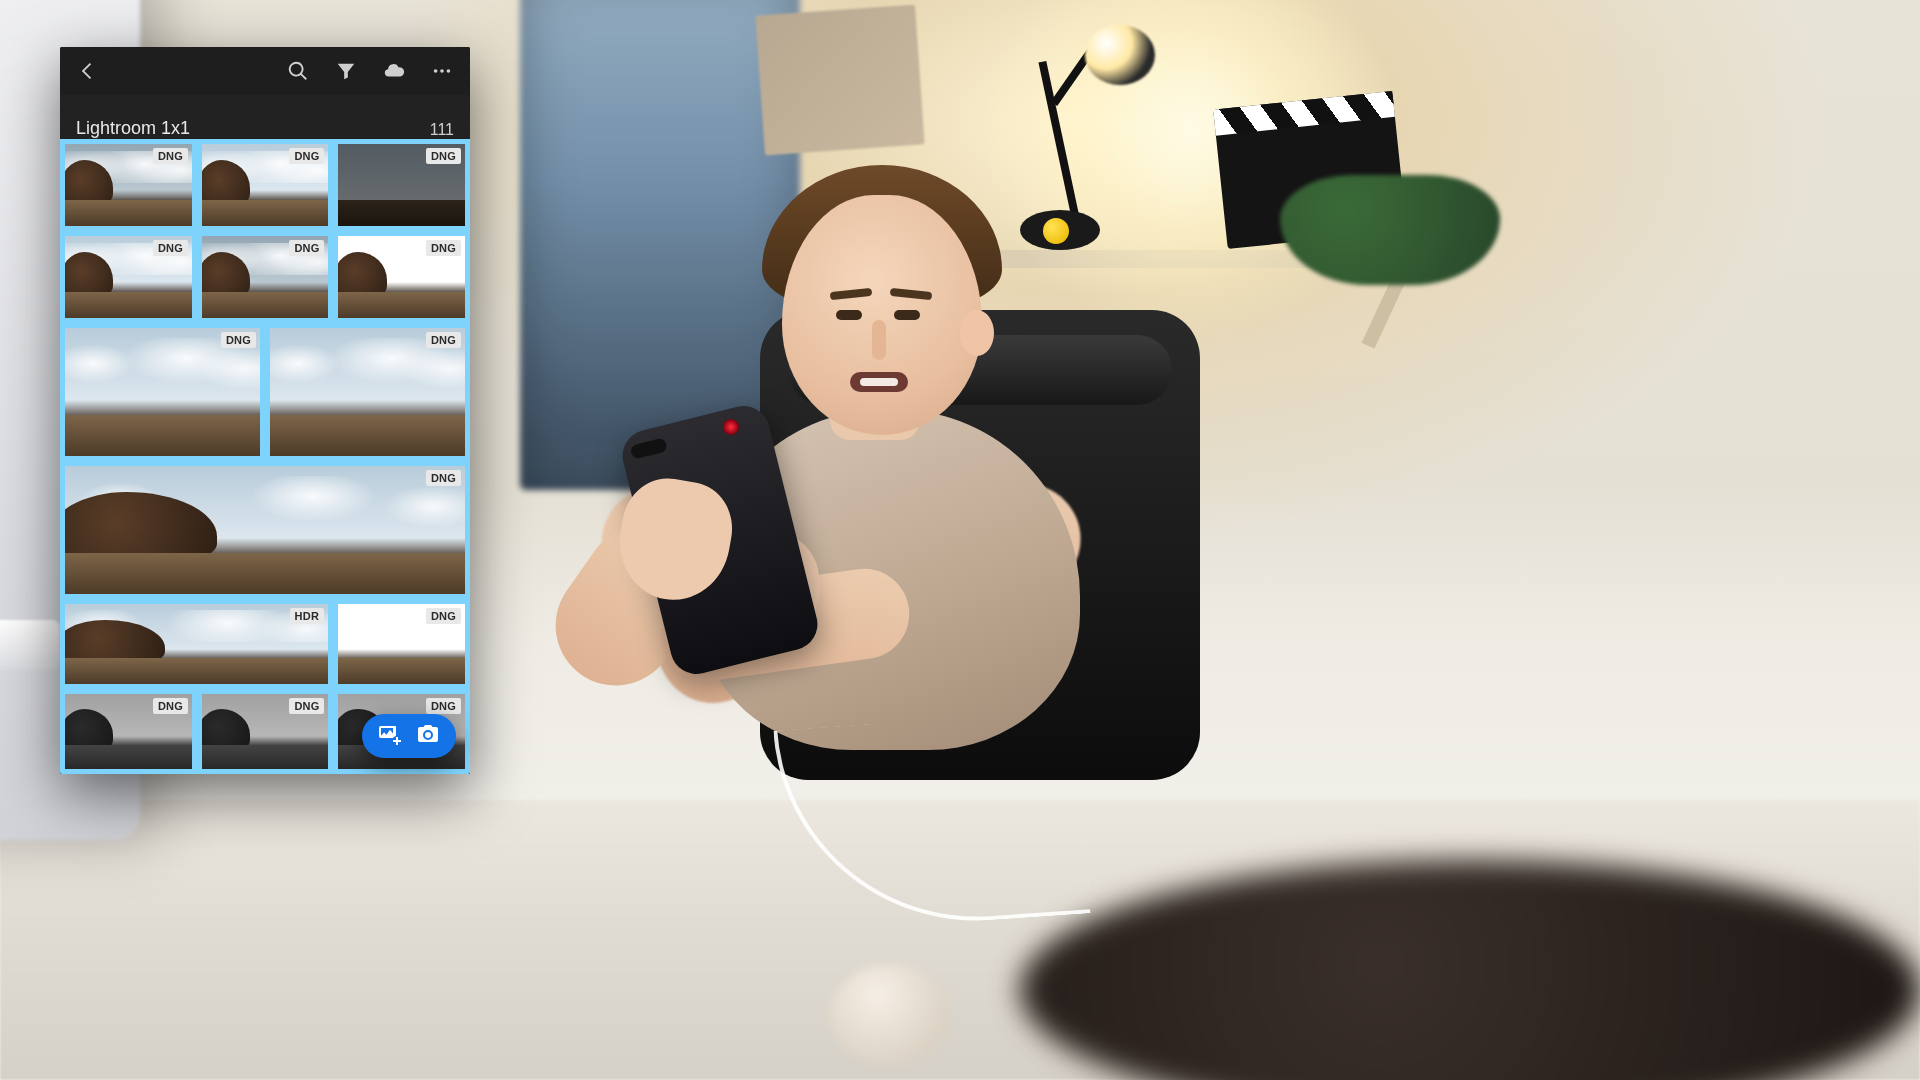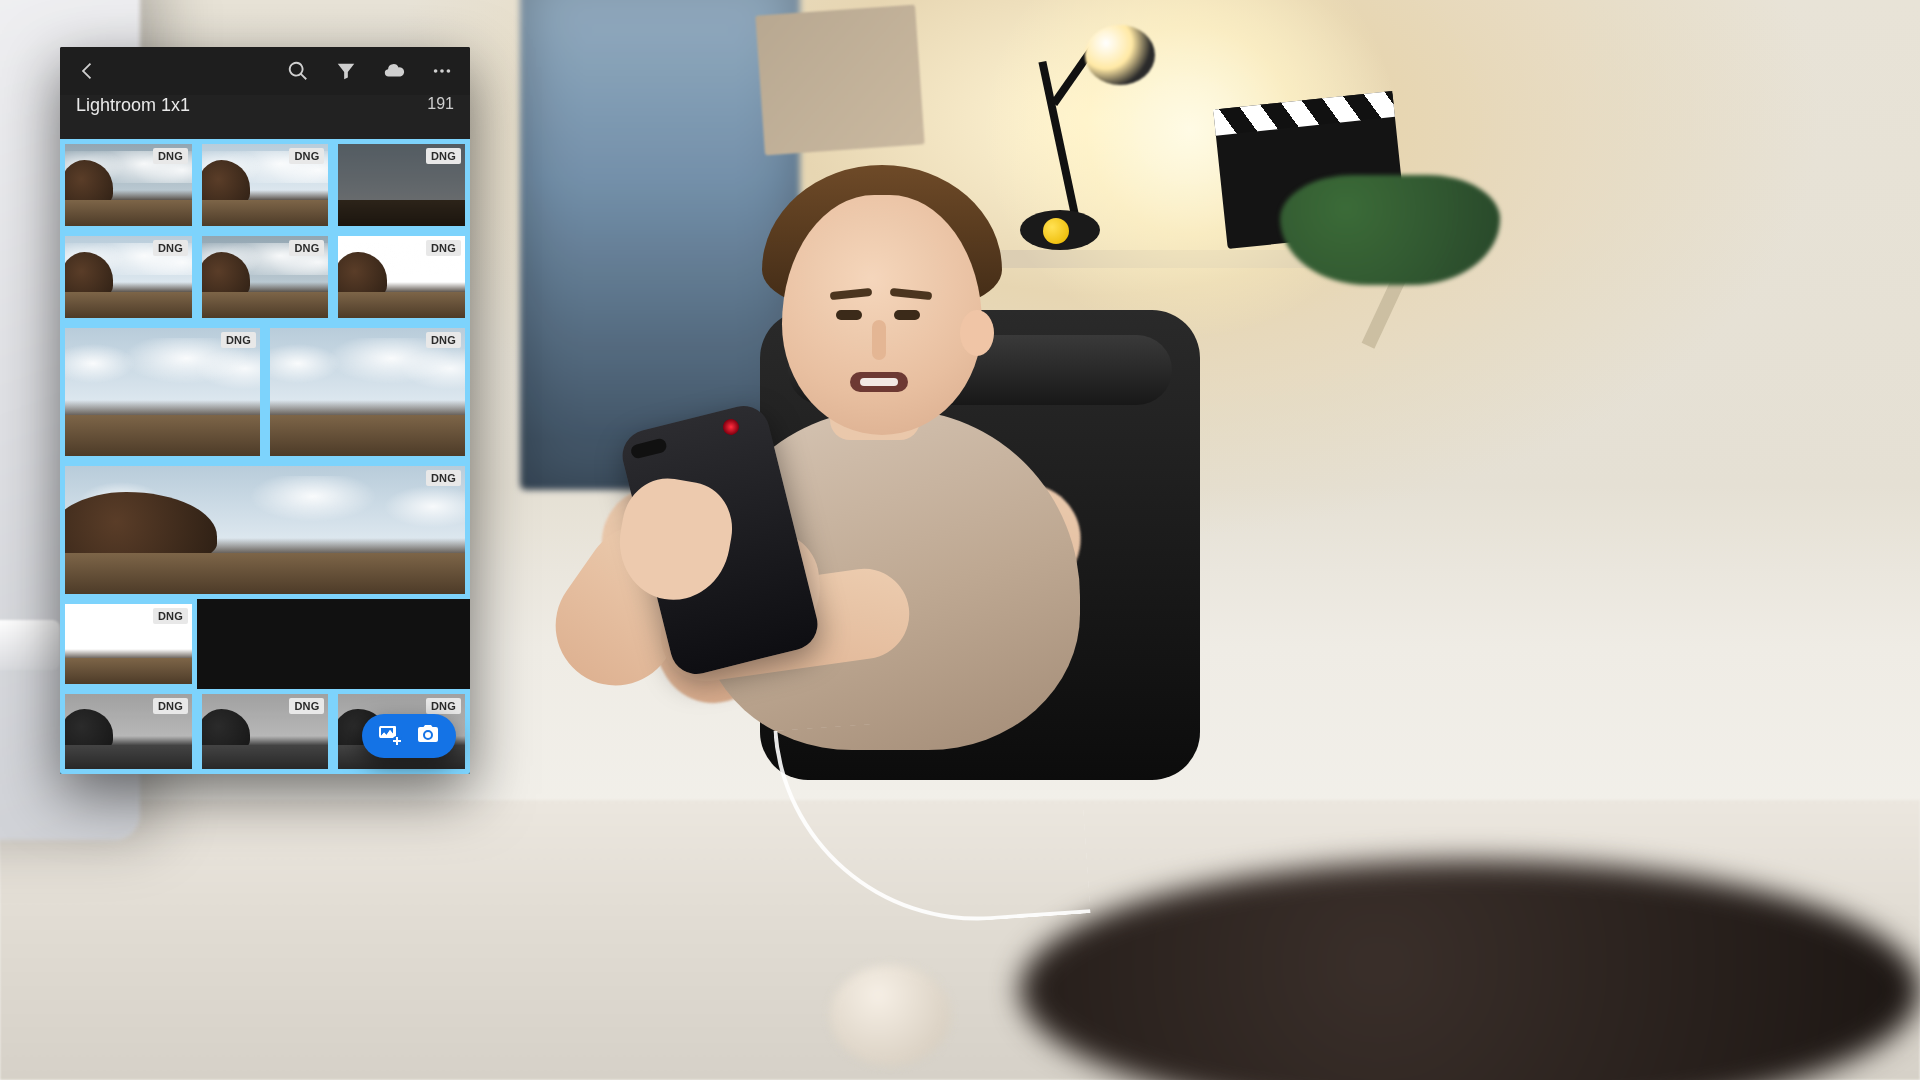--- a/index.html
+++ b/index.html
@@ -132,21 +132,21 @@
     background:#1e1e1e;
   }
   .lr-header .icons{display:flex;gap:4px;}
   .hbtn{
     width:44px;height:44px;display:flex;align-items:center;justify-content:center;
     color:#cfcfcf;
   }
   .hbtn svg{width:22px;height:22px;fill:currentColor;}
   .lr-subheader{
     height:44px;
-    display:flex;align-items:flex-start;justify-content:space-between;
+    display:flex;align-items:flex-end;justify-content:space-between;
     padding:0 16px;
     background:#222;
     font-size:18px;
     color:#e9e9e9;
   }
   .lr-subheader .count{color:#cfcfcf;font-size:16px;}
 
   .grid{
     position:relative;
     height:calc(100% - 92px);
@@ -282,21 +282,21 @@
             <circle cx="5" cy="12" r="2"></circle>
             <circle cx="12" cy="12" r="2"></circle>
             <circle cx="19" cy="12" r="2"></circle>
           </svg>
       </div>
     </div>
   </div>
 
   <div class="lr-subheader">
     <span>Lightroom 1x1</span>
-    <span class="count">191</span>
+    <span class="count">111</span>
   </div>
 
   <div class="grid">
 
     <div class="row" style="height:92px">
       <div class="cell" style="width:33.4%">
         <div class="landscape">
             <div class="sky dim"></div>
             <div class="clouds"></div>
             <div class="treeline"></div>
@@ -385,20 +385,30 @@
             <div class="clouds"></div>
             <div class="treeline"></div>
             <div class="trees-left"></div>
             <div class="ground"></div>
           </div>
         <span class="badge">DNG</span>
       </div>
     </div>
 
     <div class="row" style="height:90px">
+      <div class="cell" style="width:66.6%">
+        <div class="landscape">
+            <div class="sky"></div>
+            <div class="clouds"></div>
+            <div class="treeline"></div>
+            <div class="trees-left"></div>
+            <div class="ground"></div>
+          </div>
+        <span class="badge">HDR</span>
+      </div>
       <div class="cell" style="width:33.4%">
         <div class="landscape bright">
             <div class="sky bright"></div>
             <div class="treeline"></div>
             <div class="ground"></div>
           </div>
         <span class="badge">DNG</span>
       </div>
     </div>
 

